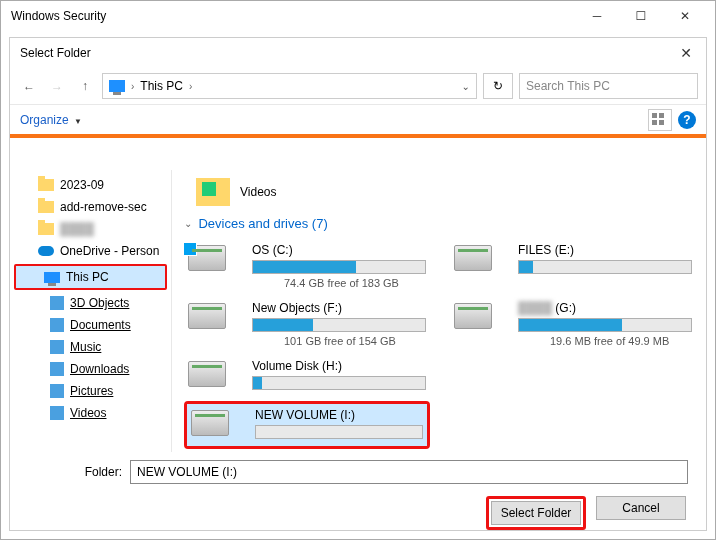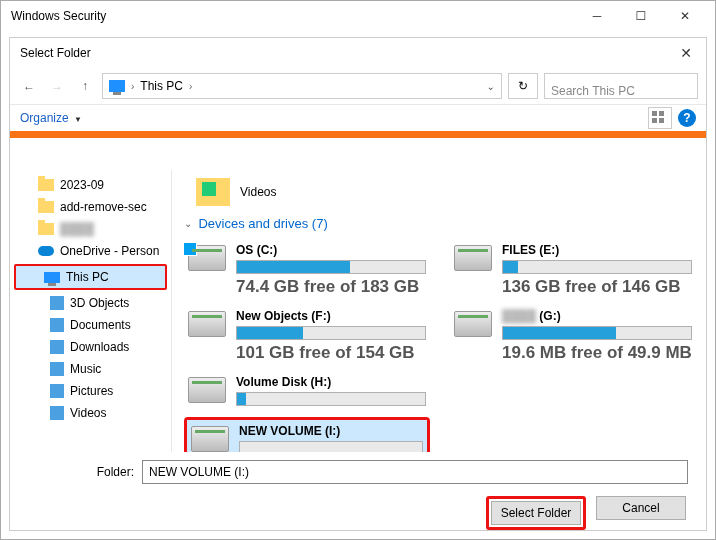--- a/index.html
+++ b/index.html
@@ -13,59 +13,59 @@
   .dlg-title { height:30px; display:flex; align-items:center; padding:0 10px; font-size:12px;}
   .dlg-close { margin-left:auto; width:20px; text-align:center; font-size:14px; color:#333;}
   .navrow { height:36px; display:flex; align-items:center; padding:0 8px; gap:6px; }
   .nav-arrow { width:22px; height:22px; display:flex; align-items:center; justify-content:center; color:#555;}
   .nav-arrow.disabled{color:#ccc;}
   .addrbar { flex:1; height:26px; border:1px solid #ccc; display:flex; align-items:center; padding:0 6px; gap:6px;}
   .addrbar .pc-ico { width:16px; height:12px; background:#1e90ff; position:relative;}
   .addrbar .pc-ico::after{content:"";position:absolute;left:4px;right:4px;bottom:-3px;height:3px;background:#888;}
   .chev { color:#666; font-size:10px;}
   .refresh { width:30px; height:26px; border:1px solid #ccc; display:flex; align-items:center; justify-content:center;}
-  .search { width:154px; height:26px; border:1px solid #ccc; padding:0 6px; color:#888; display:flex;align-items:flex-end;}
-  .toolbar { height:34px; border-top:1px solid #e8e8e8; border-bottom:7px solid #f97316; display:flex; align-items:center; padding:0 10px;}
+  .search { width:179px; height:26px; border:1px solid #ccc; padding:0 6px; color:#888; display:flex;align-items:center;}
+  .toolbar { height:34px; border-top:1px solid #e8e8e8; border-bottom:4px solid #f97316; display:flex; align-items:center; padding:0 10px;}
   .org { color:#1a60c9; font-size:12px;}
   .tri { font-size:8px; color:#333; margin-left:2px;}
   .spacer{flex:1;}
   .viewbtn{width:24px;height:22px;border:1px solid #ccc; margin-right:6px; position:relative;}
   .viewbtn::before{content:"";position:absolute;left:3px;top:3px;width:5px;height:5px;background:#888;box-shadow:7px 0 #888,0 7px #888,7px 7px #888;}
   .help{width:18px;height:18px;border-radius:50%;background:#0078d7;color:#fff;display:flex;align-items:center;justify-content:center;font-weight:bold;font-size:12px;}
   .body { position:absolute; top:132px; left:0; right:0; bottom:78px; display:flex;}
   .tree { width:162px; border-right:1px solid #e8e8e8; overflow:hidden; padding-top:4px;}
   .tnode { display:flex; align-items:center; height:22px; padding-left:28px; gap:6px; white-space:nowrap;}
-  .tnode.l2{padding-left:40px;}
+  .tnode.l2{padding-left:40px;text-decoration:underline;}
   .folder-ico{width:16px;height:12px;background:#ffd76b;position:relative;}
   .folder-ico::before{content:"";position:absolute;left:0;top:-3px;width:7px;height:3px;background:#ffd76b;}
   .onedrive-ico{width:16px;height:10px;background:#0a84d6;border-radius:5px;}
   .pc-ico-s{width:16px;height:11px;background:#1e90ff;position:relative;}
   .pc-ico-s::after{content:"";position:absolute;left:4px;right:4px;bottom:-3px;height:3px;background:#888;}
   .obj-ico{width:14px;height:14px;background:#4aa0e0;}
   .highlight-red{border:2px solid #e11; border-radius:2px;}
   .thispc-row{background:#cce8ff;}
   .content { flex:1; overflow:hidden; padding:4px 10px 4px 6px; position:relative;}
   .videos-row{display:flex;align-items:center;gap:10px;height:36px;padding-left:18px;}
   .vid-ico{width:34px;height:28px;background:#ffd76b;position:relative;}
   .vid-ico::after{content:"";position:absolute;left:6px;top:4px;width:14px;height:14px;background:#2c7; }
   .section-h{color:#0066cc;font-size:13px;padding:6px 0 8px 6px; display:flex;align-items:center;gap:6px;}
   .section-h .car{color:#666;font-size:10px;}
   .drives{display:grid;grid-template-columns:1fr 1fr; gap:4px 20px; padding-left:6px;}
-  .drive{display:flex;gap:10px;align-items:flex-start;padding:4px;font-weight:bold;}
+  .drive{display:flex;gap:26px;align-items:flex-start;padding:4px;}
   .drive-ico{width:38px;height:26px;background:linear-gradient(#eee,#bbb);border:1px solid #999;border-radius:2px;position:relative;margin-top:2px;}
   .drive-ico::after{content:"";position:absolute;left:3px;right:3px;top:3px;height:3px;background:#6a6;}
   .drive-ico.win::before{content:"";position:absolute;left:-6px;top:-4px;width:14px;height:14px;background:#00a1f1;box-shadow:0 0 0 1px #fff inset;}
   .dinfo{flex:1;min-width:0;}
   .dname{font-size:12px;margin-bottom:3px;white-space:nowrap;}
   .bar{height:14px;border:1px solid #b0b0b0;background:#e9e9e9;position:relative;margin-bottom:3px;}
   .fill{position:absolute;left:0;top:0;bottom:0;background:#26a0da;width:50%;}
-  .dfree{font-size:17px;color:#555;white-space:nowrap;}
+  .dfree{font-size:11px;color:#555;white-space:nowrap;margin-left:32px;}
   .drive.sel{background:#cce8ff;}
   .sel-wrap{border:3px solid #e11;border-radius:4px;grid-column:1;}
-  .footer{position:absolute;left:16px;right:0;bottom:0;height:78px;padding:8px 18px;}
+  .footer{position:absolute;left:4px;right:0;bottom:0;height:78px;padding:8px 18px;}
   .frow{display:flex;align-items:center;gap:8px;margin-bottom:12px;}
   .flabel{width:90px;text-align:right;font-size:12px;}
   .finput{flex:1;height:24px;border:1px solid #888;padding:0 6px;font-size:12px;}
   .btns{display:flex;justify-content:flex-end;gap:10px;padding-right:2px;}
   .btn{height:24px;min-width:90px;border:1px solid #adadad;background:#e1e1e1;font-size:12px;display:flex;align-items:center;justify-content:center;}
   .btn-wrap-red{border:3px solid #e11;border-radius:3px;padding:2px;}
   .addr-drop{margin-left:auto;color:#555;font-size:10px;}
   .blur{filter:blur(2px);color:#bbb;}
 </style>
 </head>
@@ -141,25 +141,25 @@
           <div class="tnode l2">
             <span class="obj-ico"></span>
             <span>3D Objects</span>
           </div>
           <div class="tnode l2">
             <span class="obj-ico"></span>
             <span>Documents</span>
           </div>
           <div class="tnode l2">
             <span class="obj-ico"></span>
+            <span>Music</span>
+          </div>
+          <div class="tnode l2">
+            <span class="obj-ico"></span>
             <span>Downloads</span>
-          </div>
-          <div class="tnode l2">
-            <span class="obj-ico"></span>
-            <span>Music</span>
           </div>
           <div class="tnode l2">
             <span class="obj-ico"></span>
             <span>Pictures</span>
           </div>
           <div class="tnode l2">
             <span class="obj-ico"></span>
             <span>Videos</span>
           </div>
         </div>
@@ -183,21 +183,20 @@
                 <div class="dfree">74.4 GB free of 183 GB</div>
               </div>
             </div>
             <div class="drive">
               <div class="drive-ico"></div>
               <div class="dinfo">
                 <div class="dname">FILES (E:)</div>
                 <div class="bar">
                   <div class="fill" style="width: 8%;"></div>
                 </div>
-                <div class="dfree">136 GB free of 146 GB</div>
               </div>
             </div>
             <div class="drive">
               <div class="drive-ico"></div>
               <div class="dinfo">
                 <div class="dname">New Objects (F:)</div>
                 <div class="bar">
                   <div class="fill" style="width: 35%;"></div>
                 </div>
                 <div class="dfree">101 GB free of 154 GB</div>

